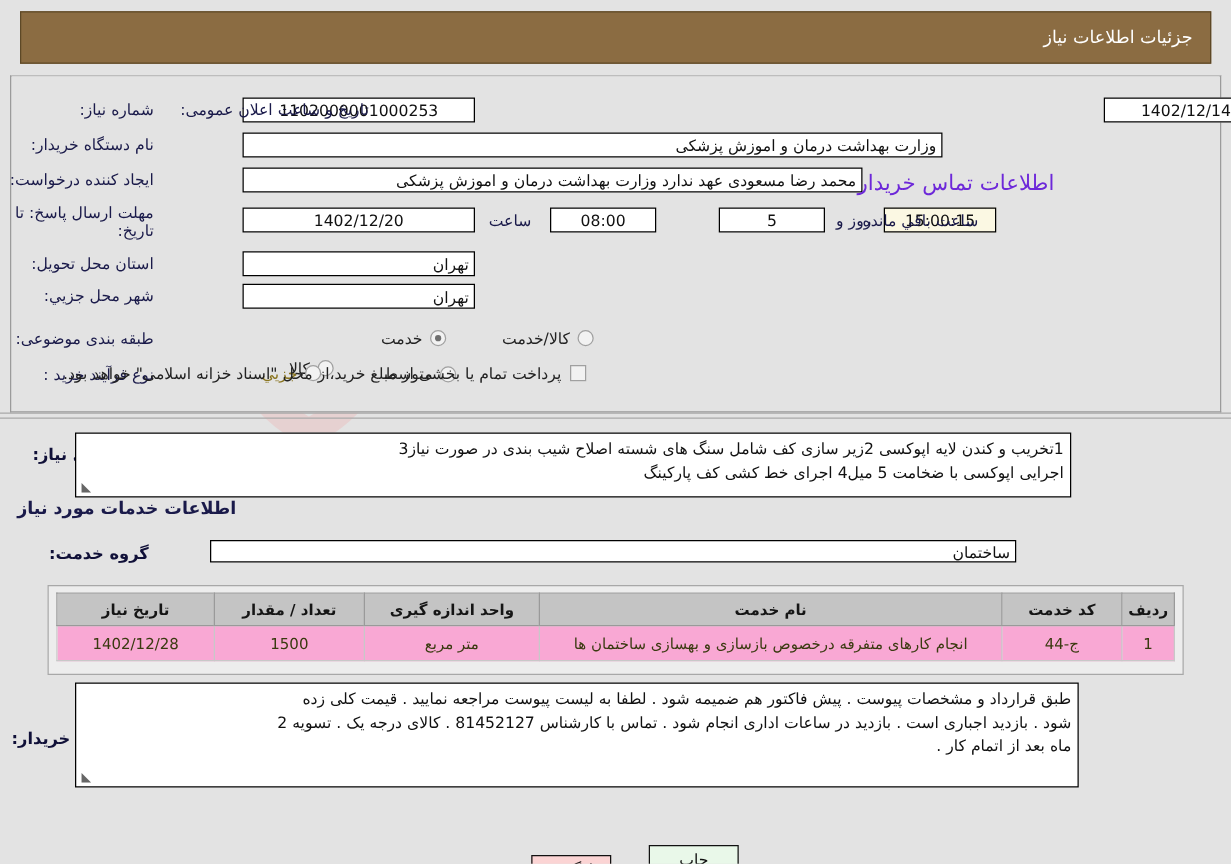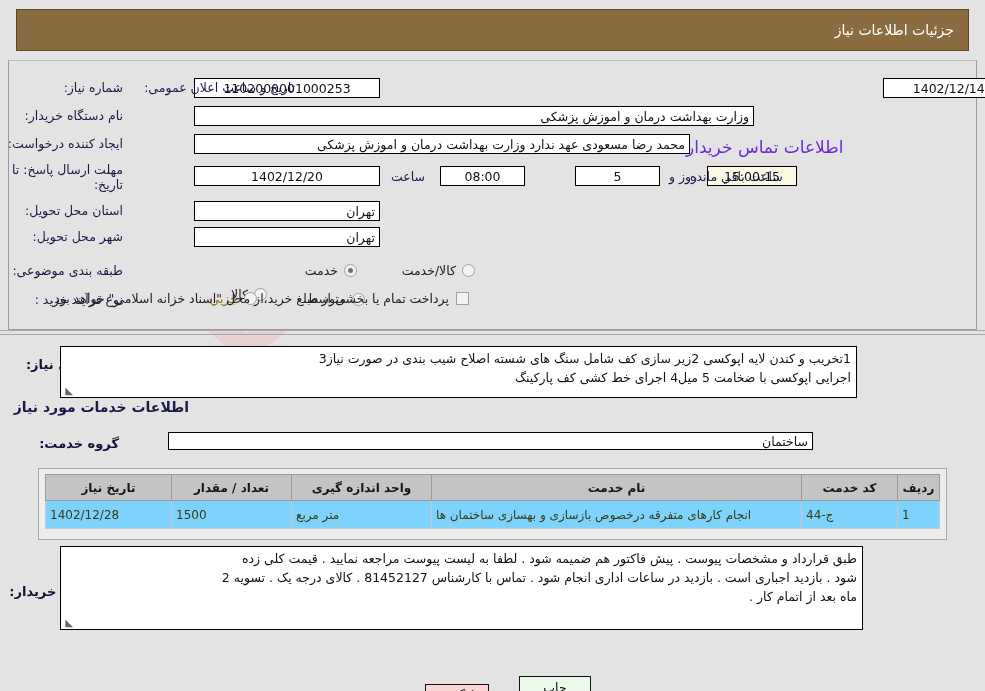--- a/index.html
+++ b/index.html
@@ -175,24 +175,24 @@
     border: 1px solid #9a9a9a;
     color: #151515;
     font-weight: bold;
     height: 26px;
     font-size: 12px;
     padding: 0 4px;
   }
   table.svc td {
     border: 1px solid #c8c8c8;
     height: 28px;
-    text-align: left;
+    text-align: center;
     color: #3a3a10;
     padding: 4px 4px;
-    background: #7dd3fc;
+    background: #f9a8d4;
   }
   .tbl-wrap {
     position: absolute;
     left: 38px; top: 468px;
     width: 909px; height: 72px;
     border: 1px solid #a8a8a8;
     background: #ededed;
     z-index: 5;
   }
 
@@ -286,21 +286,21 @@
   <span class="lbl" style="position:absolute; top:169px; left:690px; z-index:20;">ساعت باقي مانده</span>
 
   <div class="row" style="top:203px; right:862px; z-index:20;">
     <span class="lbl">استان محل تحویل:</span>
   </div>
   <div class="fld right" style="position:absolute; top:201px; right:605px; width:186px; z-index:20;">
     <span>تهران</span>
   </div>
 
   <div class="row" style="top:229px; right:862px; z-index:20;">
-    <span class="lbl">شهر محل تحویل:</span>
+    <span class="lbl">شهر محل جزیي:</span>
   </div>
   <div class="fld right" style="position:absolute; top:227px; right:605px; width:186px; z-index:20;">
     <span>تهران</span>
   </div>
 
   <div class="row" style="top:263px; right:862px; z-index:20;">
     <span class="lbl">طبقه بندی موضوعی:</span>
   </div>
   <div style="position:absolute; top:263px; right:718px; z-index:20; display:flex; align-items:center; gap:6px;margin-top:24px;">
     <span class="radio"></span>

